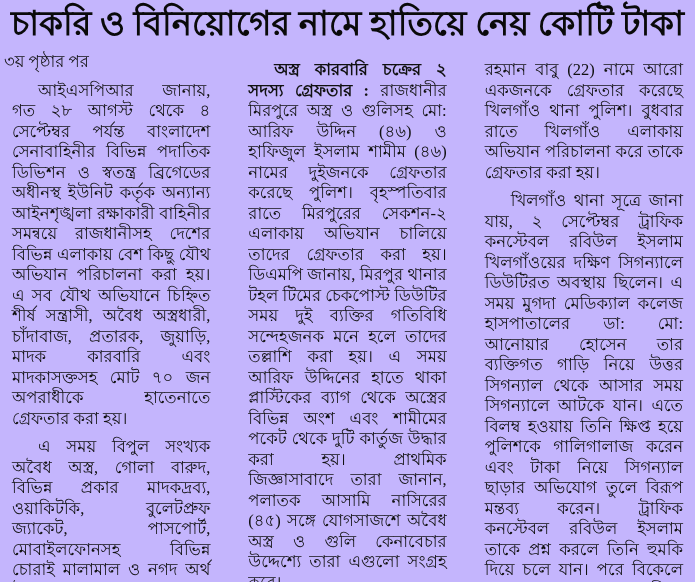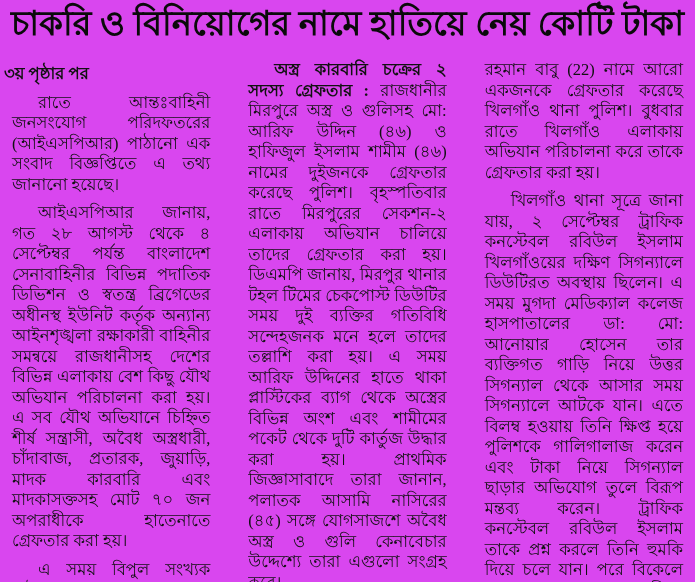--- a/index.html
+++ b/index.html
@@ -8,21 +8,21 @@
     background: #ffffff;
     width: 695px;
     height: 582px;
     overflow: hidden;
   }
   .page {
     box-sizing: border-box;
     width: 695px;
     height: 582px;
     padding: 2px 4px 4px 4px;
-    background: #d946ef;
+    background: #c4b5fd;
     color: #0c0c0c;
     font-family: "Liberation Serif", "DejaVu Serif", serif;
   }
   .headline {
     margin: 2px 0 8px 0;
     font-size: 34px;
     line-height: 40px;
     font-weight: 700;
     text-align: center;
     letter-spacing: 0px;
@@ -43,39 +43,38 @@
     text-align: justify;
     color: #111111;
   }
   .para {
     margin: 8px;
   }
   .indent {
     text-indent: 26px;
   }
   .lead-note {
-    font-weight: 700;
-    margin: 12px 0 0 0;
+    font-weight: 400;
+    margin: 0 0 0 0;
   }
   .subhead-lead {
     font-weight: 700;
   }
 </style>
 </head>
 <body>
 
 <div class="page">
 
   <h1 class="headline">চাকরি ও বিনিয়োগের নামে হাতিয়ে নেয় কোটি টাকা</h1>
 
   <div class="columns">
 
     <div class="col">
       <p class="para lead-note">৩য় পৃষ্ঠার পর</p>
-      <p class="para indent">রাতে আন্তঃবাহিনী জনসংযোগ পরিদফতরের (আইএসপিআর) পাঠানো এক সংবাদ বিজ্ঞপ্তিতে এ তথ্য জানানো হয়েছে।</p>
       <p class="para indent">আইএসপিআর জানায়, গত ২৮ আগস্ট থেকে ৪ সেপ্টেম্বর পর্যন্ত বাংলাদেশ সেনাবাহিনীর বিভিন্ন পদাতিক ডিভিশন ও স্বতন্ত্র ব্রিগেডের অধীনস্থ ইউনিট কর্তৃক অন্যান্য আইনশৃঙ্খলা রক্ষাকারী বাহিনীর সমন্বয়ে রাজধানীসহ দেশের বিভিন্ন এলাকায় বেশ কিছু যৌথ অভিযান পরিচালনা করা হয়। এ সব যৌথ অভিযানে চিহ্নিত শীর্ষ সন্ত্রাসী, অবৈধ অস্ত্রধারী, চাঁদাবাজ, প্রতারক, জুয়াড়ি, মাদক কারবারি এবং মাদকাসক্তসহ মোট ৭০ জন অপরাধীকে হাতেনাতে গ্রেফতার করা হয়।</p>
       <p class="para indent">এ সময় বিপুল সংখ্যক অবৈধ অস্ত্র, গোলা বারুদ, বিভিন্ন প্রকার মাদকদ্রব্য, ওয়াকিটকি, বুলেটপ্রুফ জ্যাকেট, পাসপোর্ট, মোবাইলফোনসহ বিভিন্ন চোরাই মালামাল ও নগদ অর্থ উদ্ধার করা হয়। পরে তাদের সংশ্লিষ্ট এলাকার থানায় হস্তান্তর করা হয়েছে।</p>
     </div>
 
     <div class="col">
       <p class="para indent">
         <span class="subhead-lead">অস্ত্র কারবারি চক্রের ২ সদস্য গ্রেফতার : </span><span>রাজধানীর মিরপুরে অস্ত্র ও গুলিসহ মো: আরিফ উদ্দিন (৪৬) ও হাফিজুল ইসলাম শামীম (৪৬) নামের দুইজনকে গ্রেফতার করেছে পুলিশ। বৃহস্পতিবার রাতে মিরপুরের সেকশন-২ এলাকায় অভিযান চালিয়ে তাদের গ্রেফতার করা হয়। ডিএমপি জানায়, মিরপুর থানার টহল টিমের চেকপোস্ট ডিউটির সময় দুই ব্যক্তির গতিবিধি সন্দেহজনক মনে হলে তাদের তল্লাশি করা হয়। এ সময় আরিফ উদ্দিনের হাতে থাকা প্লাস্টিকের ব্যাগ থেকে অস্ত্রের বিভিন্ন অংশ এবং শামীমের পকেট থেকে দুটি কার্তুজ উদ্ধার করা হয়। প্রাথমিক জিজ্ঞাসাবাদে তারা জানান, পলাতক আসামি নাসিরের (৪৫) সঙ্গে যোগসাজশে অবৈধ অস্ত্র ও গুলি কেনাবেচার উদ্দেশ্যে তারা এগুলো সংগ্রহ করে।</span>
       </p>
       <p class="para indent">
         <span class="subhead-lead">ট্রাফিক পুলিশের ওপর হামলার ঘটনায় আরো দফতর গ্রেফতার : </span><span>রাজধানীর খিলগাঁও থানাধীন রেলগেট মোড়ে দায়িত্বরত ট্রাফিক পুলিশের ওপর হামলার ঘটনায় মোস্তাফিজুর</span>

